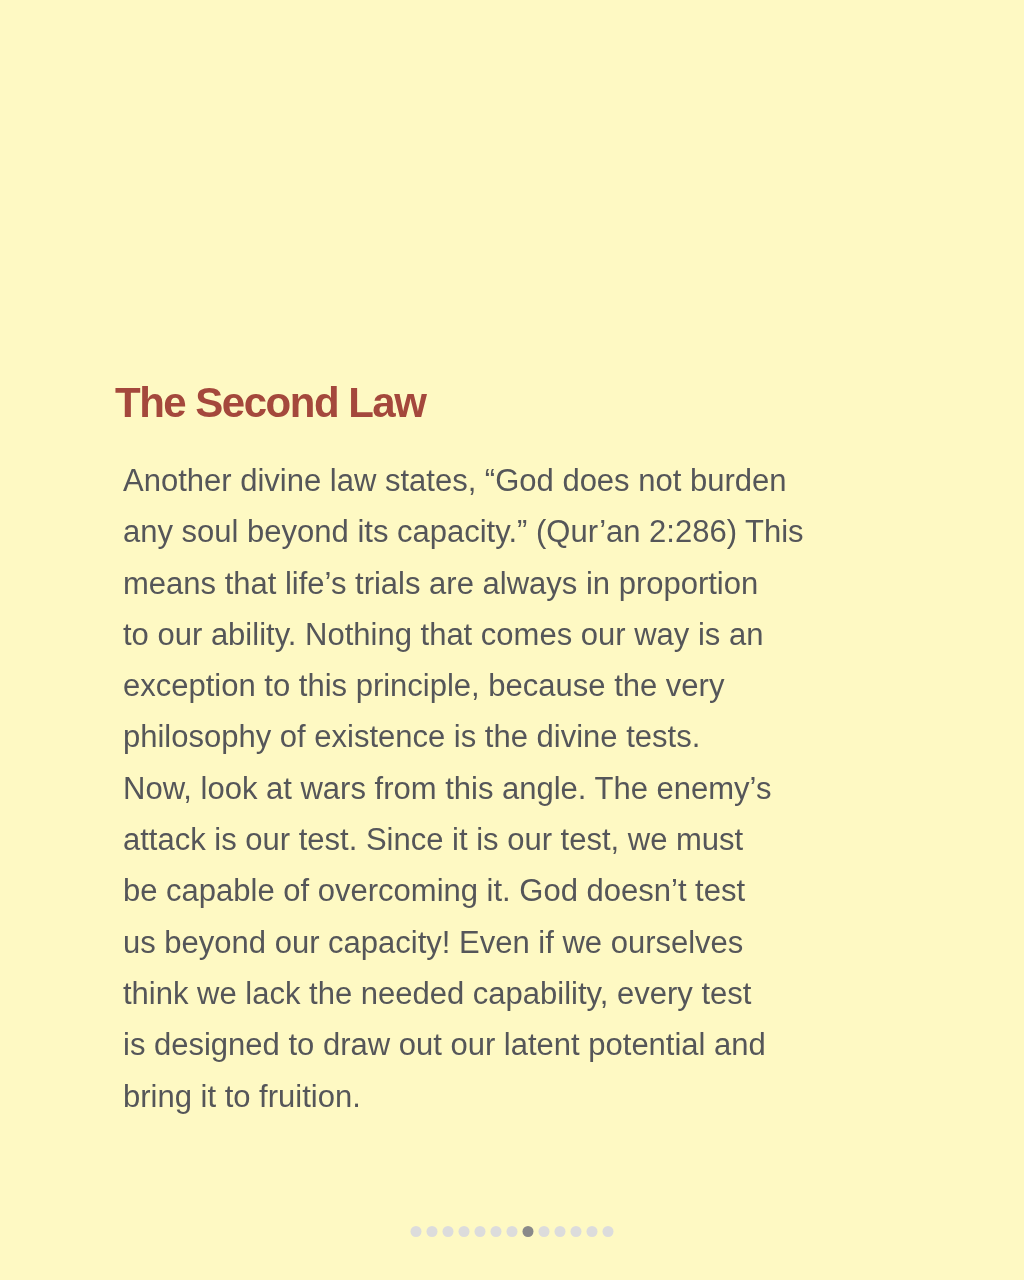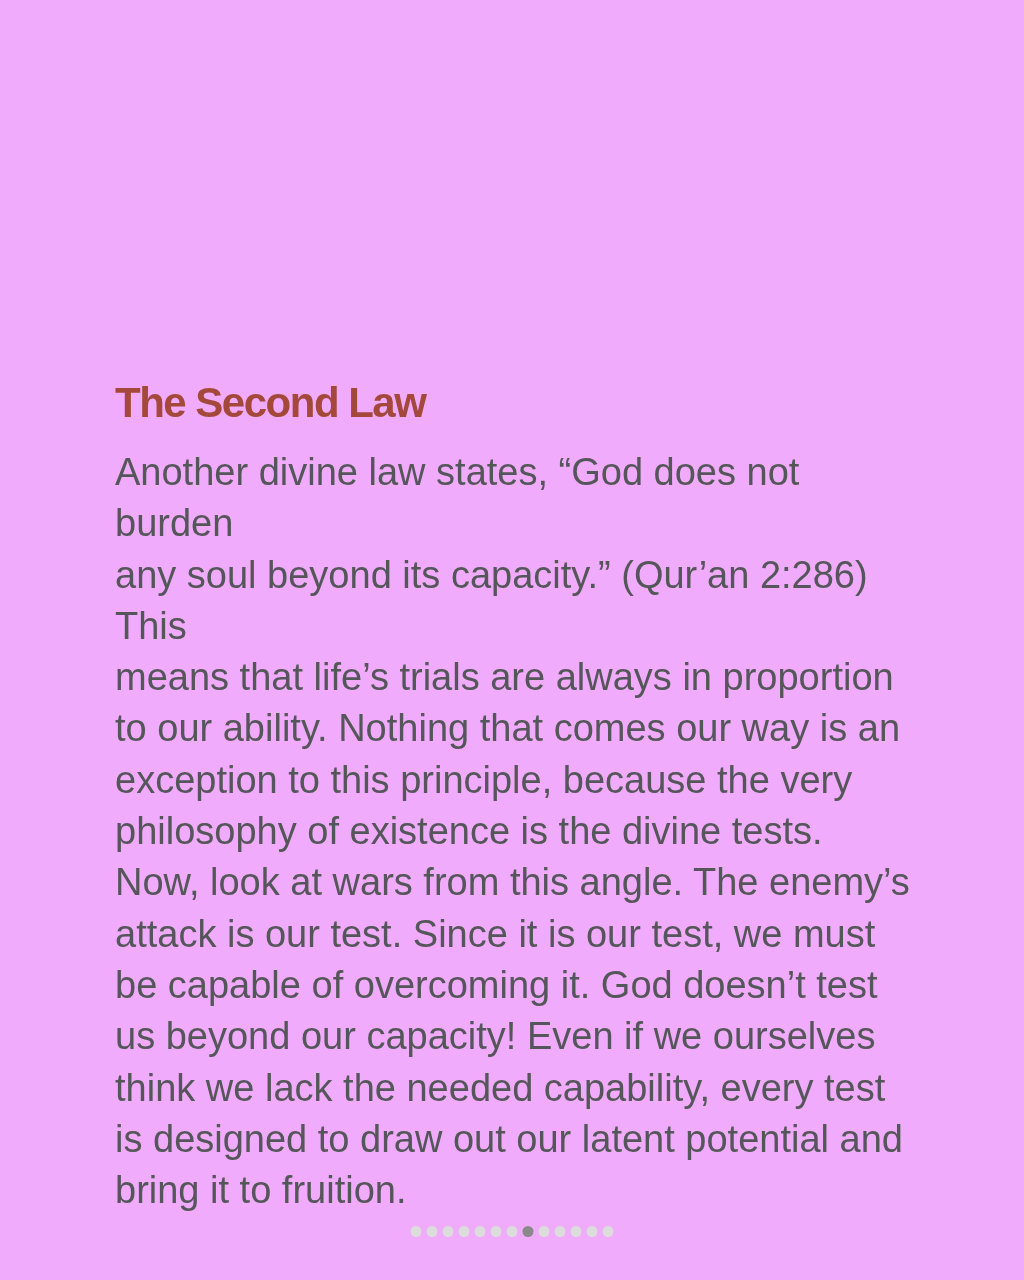--- a/index.html
+++ b/index.html
@@ -10,41 +10,41 @@
     width: 1024px;
     height: 1280px;
     background: #ffffff;
     font-family: "Liberation Sans", "DejaVu Sans", sans-serif;
     overflow: hidden;
   }
   .slide {
     position: relative;
     width: 1024px;
     height: 1280px;
-    background: #f0abfc;
+    background: #fef9c3;
   }
   .heading {
     position: absolute;
     left: 115px;
     top: 382px;
     margin: 0;
     font-size: 42px;
     line-height: 42px;
     font-weight: bold;
     letter-spacing: -1.5px;
     color: #a4483c;
     white-space: nowrap;
   }
   .body-text {
     position: absolute;
     left: 115px;
     top: 447px;
     width: 800px;
-    margin: 0;
-    font-size: 38px;
+    margin: 8px;
+    font-size: 31px;
     line-height: 51.3px;
     font-weight: normal;
     color: #555659;
     white-space: pre-line;
   }
   .pagination {
     position: absolute;
     top: 1226px;
     left: 512px;
     transform: translateX(-50%);

